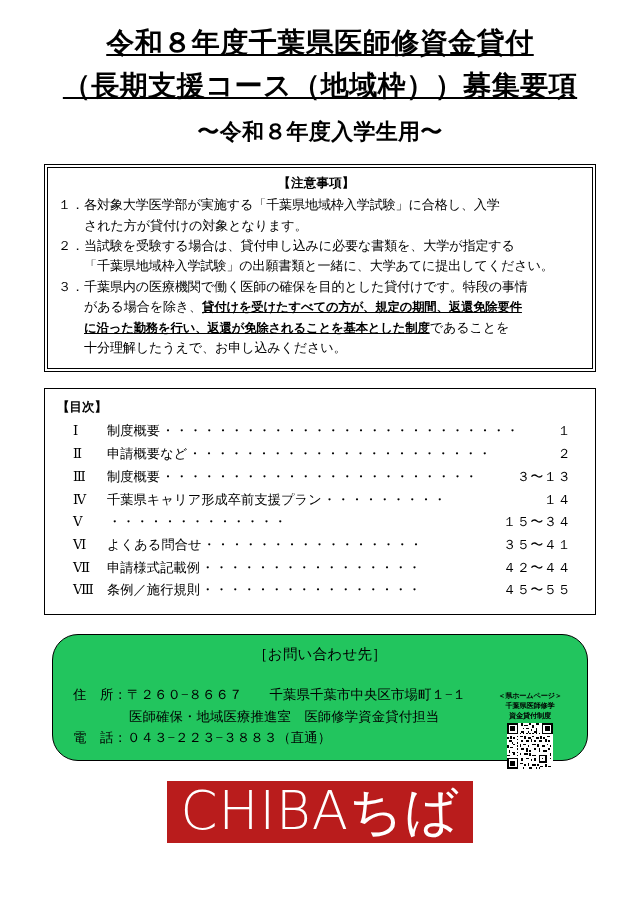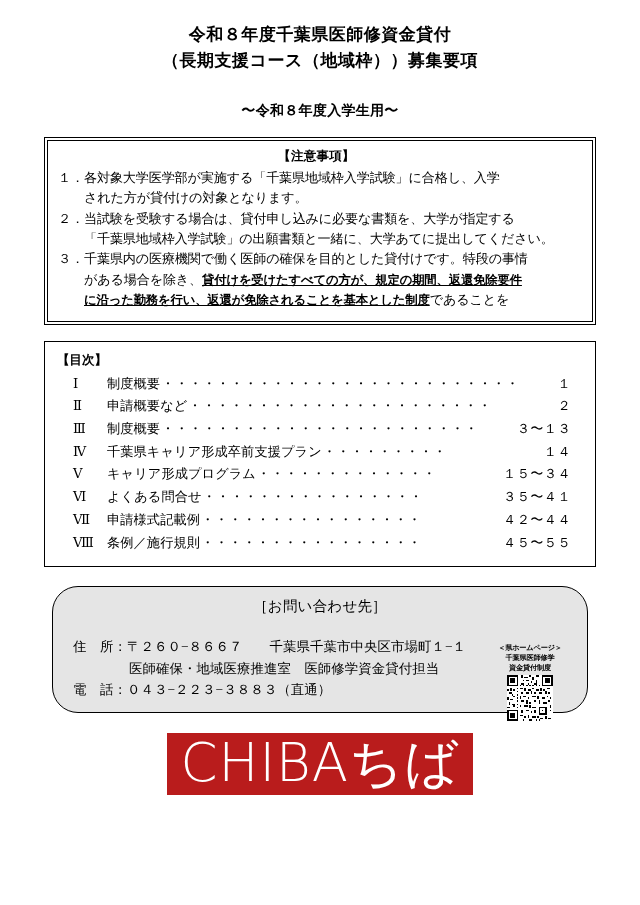--- a/index.html
+++ b/index.html
@@ -19,32 +19,33 @@
   .page { width: 640px; height: 905px; position: relative; padding: 0; }
 
   
   .title-block {
     text-align: center;
     padding-top: 22px;
   }
   .title-line {
     font-family: "DejaVu Sans", "Liberation Sans", sans-serif;
     font-weight: bold;
-    font-size: 17px;
+    font-size: 28px;
     letter-spacing: 0.5px;
     line-height: 1.52;
     color: #000;
     white-space: nowrap;
+    text-decoration: underline;
   }
   .subtitle-line {
     font-family: "DejaVu Sans", "Liberation Sans", sans-serif;
     font-weight: bold;
-    font-size: 14px;
+    font-size: 22px;
     letter-spacing: 0.3px;
-    margin-top: 28px;
+    margin-top: 10px;
     white-space: nowrap;
   }
 
   
   .notice-box {
     margin: 17px 44px 0 44px;
     border: 1.5px solid #000;
     padding: 2px;
     background: #fff;
   }
@@ -123,21 +124,21 @@
     white-space: nowrap;
     letter-spacing: 0.4px;
   }
 
   
   .contact-box {
     margin: 19px 52px 0 52px;
     border: 1.2px solid #000;
     border-radius: 26px;
     padding: 9px 20px 11px 20px;
-    background: #e5e5e5;
+    background: #22c55e;
     position: relative;
   }
   .contact-title {
     text-align: center;
     font-size: 14.5px;
     letter-spacing: 0.2px;
     line-height: 1.5;
   }
   .contact-sub {
     text-align: center;
@@ -244,20 +245,21 @@
           <span class="ln">「千葉県地域枠入学試験」の出願書類と一緒に、大学あてに提出してください。</span>
         </div>
       </div>
 
       <div class="notice-item">
         <div class="notice-num">３．</div>
         <div class="notice-text">
           <span class="ln">千葉県内の医療機関で働く医師の確保を目的とした貸付けです。特段の事情</span>
           <span class="ln"><span>がある場合を除き、</span><span class="emph">貸付けを受けたすべての方が、規定の期間、返還免除要件</span></span>
           <span class="ln"><span class="emph">に沿った勤務を行い、返還が免除されることを基本とした制度</span><span>であることを</span></span>
+          <span class="ln">十分理解したうえで、お申し込みください。</span>
         </div>
       </div>
     </div>
   </div>
 
   <div class="toc-box">
     <div class="toc-heading">【目次】</div>
 
     <div class="toc-row">
       <span class="toc-num">Ⅰ</span>
@@ -278,21 +280,20 @@
       <span class="toc-page">３〜１３</span>
     </div>
     <div class="toc-row">
       <span class="toc-num">Ⅳ</span>
       <span class="toc-label">千葉県キャリア形成卒前支援プラン</span>
       <span class="toc-dots">・・・・・・・・・</span>
       <span class="toc-page">１４</span>
     </div>
     <div class="toc-row">
       <span class="toc-num">Ⅴ</span>
-      <span class="toc-label">キャリア形成プログラム</span>
       <span class="toc-dots">・・・・・・・・・・・・・</span>
       <span class="toc-page">１５〜３４</span>
     </div>
     <div class="toc-row">
       <span class="toc-num">Ⅵ</span>
       <span class="toc-label">よくある問合せ</span>
       <span class="toc-dots">・・・・・・・・・・・・・・・・</span>
       <span class="toc-page">３５〜４１</span>
     </div>
     <div class="toc-row">

